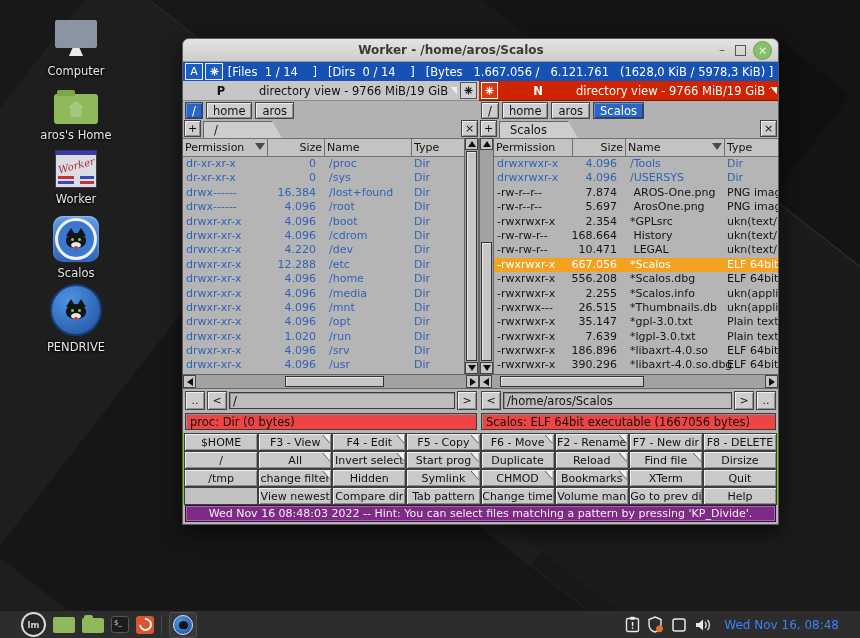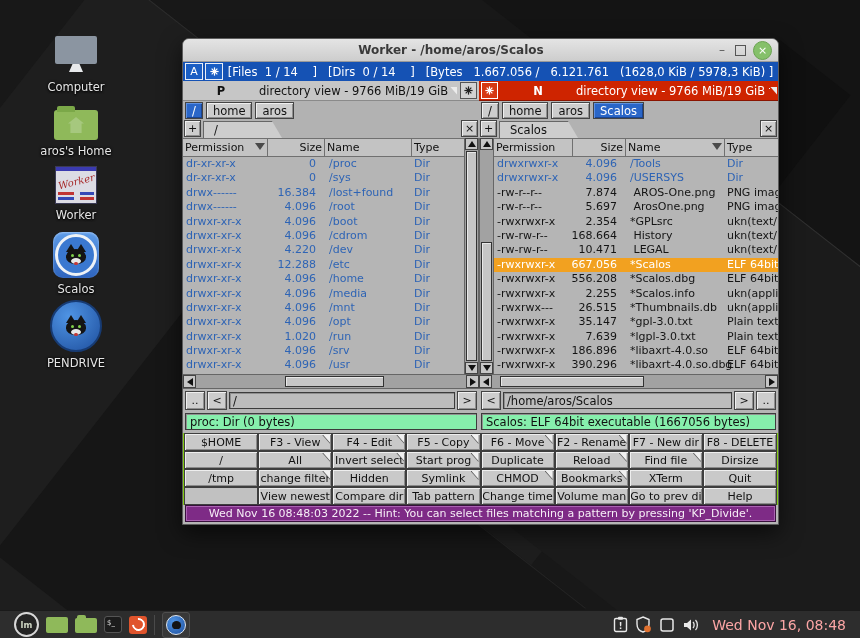--- a/index.html
+++ b/index.html
@@ -7,21 +7,21 @@
   .desktop{position:relative;width:860px;height:638px;background:#181818;overflow:hidden;}
   
   .facet{position:absolute;pointer-events:none;}
   .f1{left:-150px;top:120px;width:700px;height:600px;background:#1e1e1e;transform:rotate(38deg);border-top:1px solid #2c2c2c;}
   .f2{left:430px;top:-220px;width:760px;height:420px;background:#141414;transform:rotate(38deg);border-left:1px solid #262626;}
   .f3{left:520px;top:260px;width:520px;height:420px;background:#1b1b1b;transform:rotate(38deg);border-top:1px solid #303030;}
   .f4{left:40px;top:420px;width:500px;height:320px;background:#161616;transform:rotate(38deg);border-top:1px solid #242424;}
   .f5{left:690px;top:40px;width:90px;height:260px;background:#101010;transform:rotate(38deg);}
 
   
-  .dicon{position:absolute;width:88px;display:flex;flex-direction:column;align-items:center;gap:4px;cursor:default;margin-top:16px;}
+  .dicon{position:absolute;width:88px;display:flex;flex-direction:column;align-items:center;gap:4px;cursor:default;}
   .dicon .lbl{font-size:11.5px;color:#e6e6e6;text-shadow:0 1px 2px #000,0 0 3px #000;white-space:nowrap;}
   .monitor{width:42px;height:28px;background:#8b95a1;border-radius:2px;position:relative;}
   .monitor::after{content:"";position:absolute;left:14px;top:28px;width:14px;height:8px;
     background:#e8eaec;clip-path:polygon(25% 0,75% 0,100% 100%,0 100%);}
   .micwrap{height:40px;display:flex;align-items:flex-start;}
   .folder{width:44px;height:30px;background:#8fb95a;border-radius:3px;position:relative;margin-top:6px;}
   .folder::before{content:"";position:absolute;top:-4px;left:3px;width:18px;height:6px;background:#7ba848;border-radius:2px 2px 0 0;}
   .folder .house{position:absolute;left:14px;top:7px;width:16px;height:16px;background:#a6c87e;
     clip-path:polygon(50% 0,100% 40%,85% 40%,85% 100%,15% 100%,15% 40%,0 40%);}
   .workerthumb{width:40px;height:36px;background:#dcdce4;border:1px solid #3a3a55;position:relative;overflow:hidden;}
@@ -144,60 +144,60 @@
   .hthumb{position:absolute;top:1px;height:9px;background:#c6c6c6;border:1px solid #333;box-shadow:inset 1px 1px 0 #e8e8e8;}
 
   .pathrow{height:21px;flex:none;display:flex;align-items:center;gap:2px;padding:1px 2px;background:#b5b5b5;}
   .navbtn{width:18px;height:17px;background:#cdcdcd;border:1px solid #444;
     box-shadow:inset 1px 1px 0 #efefef,inset -1px -1px 0 #8f8f8f;font-size:11px;color:#111;
     display:flex;align-items:center;justify-content:center;flex:none;}
   .pathinput{flex:1;height:15px;background:#bdbdbd;border:1px solid #3c3c3c;
     box-shadow:inset 1px 1px 0 #8f8f8f;font-family:"DejaVu Sans",sans-serif;font-size:11.5px;color:#111;
     padding:0 3px;min-width:0;}
   .statusrow{height:19px;flex:none;padding:1px 2px;background:#b5b5b5;}
-  .statusfield{height:15px;background:#86efac;border:1px solid #3c3c3c;box-shadow:inset 1px 1px 0 #919191;
+  .statusfield{height:15px;background:#ef4444;border:1px solid #3c3c3c;box-shadow:inset 1px 1px 0 #919191;
     font-size:11.5px;color:#111;display:flex;align-items:center;padding:0 4px;white-space:nowrap;overflow:hidden;}
 
   .fgrid{height:72px;flex:none;display:grid;grid-template-columns:repeat(8,1fr);grid-auto-rows:18px;
     background:#84cc16;padding:0 1px;}
   .fbtn{background:#c9c9c9;border:1px solid #3e3e3e;box-shadow:inset 1px 1px 0 #eeeeee,inset -1px -1px 0 #8a8a8a;
     font-size:11px;color:#111;display:flex;align-items:center;justify-content:center;
     white-space:nowrap;overflow:hidden;position:relative;box-sizing:border-box;}
   .fbtn.corner::after{content:"";position:absolute;top:1px;right:1px;width:7px;height:8px;
     background:#f0f0f0;clip-path:polygon(0 0,100% 0,100% 100%);border:0;}
   .fbtn.corner::before{content:"";position:absolute;top:1px;right:1px;width:8px;height:9px;
     background:#555;clip-path:polygon(0 0,100% 0,100% 100%);}
   .fbtn.empty{background:#c1c1c1;box-shadow:none;}
 
   .hintbar{height:15px;flex:none;margin:0 2px 2px 2px;background:#7e2b86;border:1px solid #38103c;
     box-shadow:inset 0 0 0 1px #aa62b2;color:#f6eef6;font-size:11px;display:flex;align-items:center;
     justify-content:center;white-space:nowrap;overflow:hidden;}
 
   
   .taskbar{position:absolute;left:0;bottom:0;width:100%;height:28px;background:#2d2d2d;
-    border-top:1px solid #1a1a1a;display:flex;align-items:center;padding:0 14px;gap:7px;box-sizing:border-box;}
+    border-top:1px solid #1a1a1a;display:flex;align-items:center;padding:0 21px;gap:7px;box-sizing:border-box;}
   .mint{width:21px;height:21px;border-radius:50%;border:2px solid #d8d8d8;background:#242424;
     display:flex;align-items:center;justify-content:center;flex:none;}
   .mint span{font-size:8.5px;font-weight:bold;color:#cfd6c4;}
   .tb-rect{width:22px;height:16px;background:#8fb95a;border-radius:2px;flex:none;}
   .tb-folder{width:22px;height:15px;background:#8fb95a;border-radius:2px;position:relative;flex:none;margin-top:2px;}
   .tb-folder::before{content:"";position:absolute;top:-3px;left:2px;width:9px;height:4px;background:#8fb95a;border-radius:2px 2px 0 0;}
   .tb-term{width:18px;height:17px;background:#1c1c1c;border:1px solid #555;border-radius:3px;
     color:#ddd;font-size:7px;display:flex;align-items:flex-start;justify-content:flex-start;padding:2px;box-sizing:border-box;flex:none;}
   .tb-orange{width:18px;height:18px;background:#e0542c;border-radius:3px;display:flex;align-items:center;justify-content:center;flex:none;}
   .tb-orange .ring{width:9px;height:9px;border:2px solid #fff;border-left-color:transparent;border-radius:50%;transform:rotate(40deg);}
   .tb-sep{width:1px;height:20px;background:#4a4a4a;flex:none;}
   .tb-task{width:26px;height:24px;background:#383838;border:1px solid #4e4e4e;border-radius:3px;
     display:flex;align-items:center;justify-content:center;flex:none;}
   .tb-scalos{width:18px;height:18px;border-radius:50%;background:radial-gradient(circle at 35% 30%,#4f94e4,#1e4f9e);
     border:1.5px solid #dfe6ee;display:flex;align-items:center;justify-content:center;}
   .tb-scalos .dot{width:9px;height:8px;background:#141414;border-radius:50% 50% 45% 45%;}
   .tb-spacer{flex:1;}
   .trayicon{display:flex;align-items:center;justify-content:center;flex:none;}
-  .clock{font-size:14px;color:#fca5a5;white-space:nowrap;flex:none;margin-left:4px;}
+  .clock{font-size:12px;color:#3b82f6;white-space:nowrap;flex:none;margin-left:4px;}
   .gearsvg{display:block;}
 </style>
 </head>
 <body>
 
 <div class="desktop">
   <div class="facet f1"></div>
   <div class="facet f2"></div>
   <div class="facet f3"></div>
   <div class="facet f4"></div>

